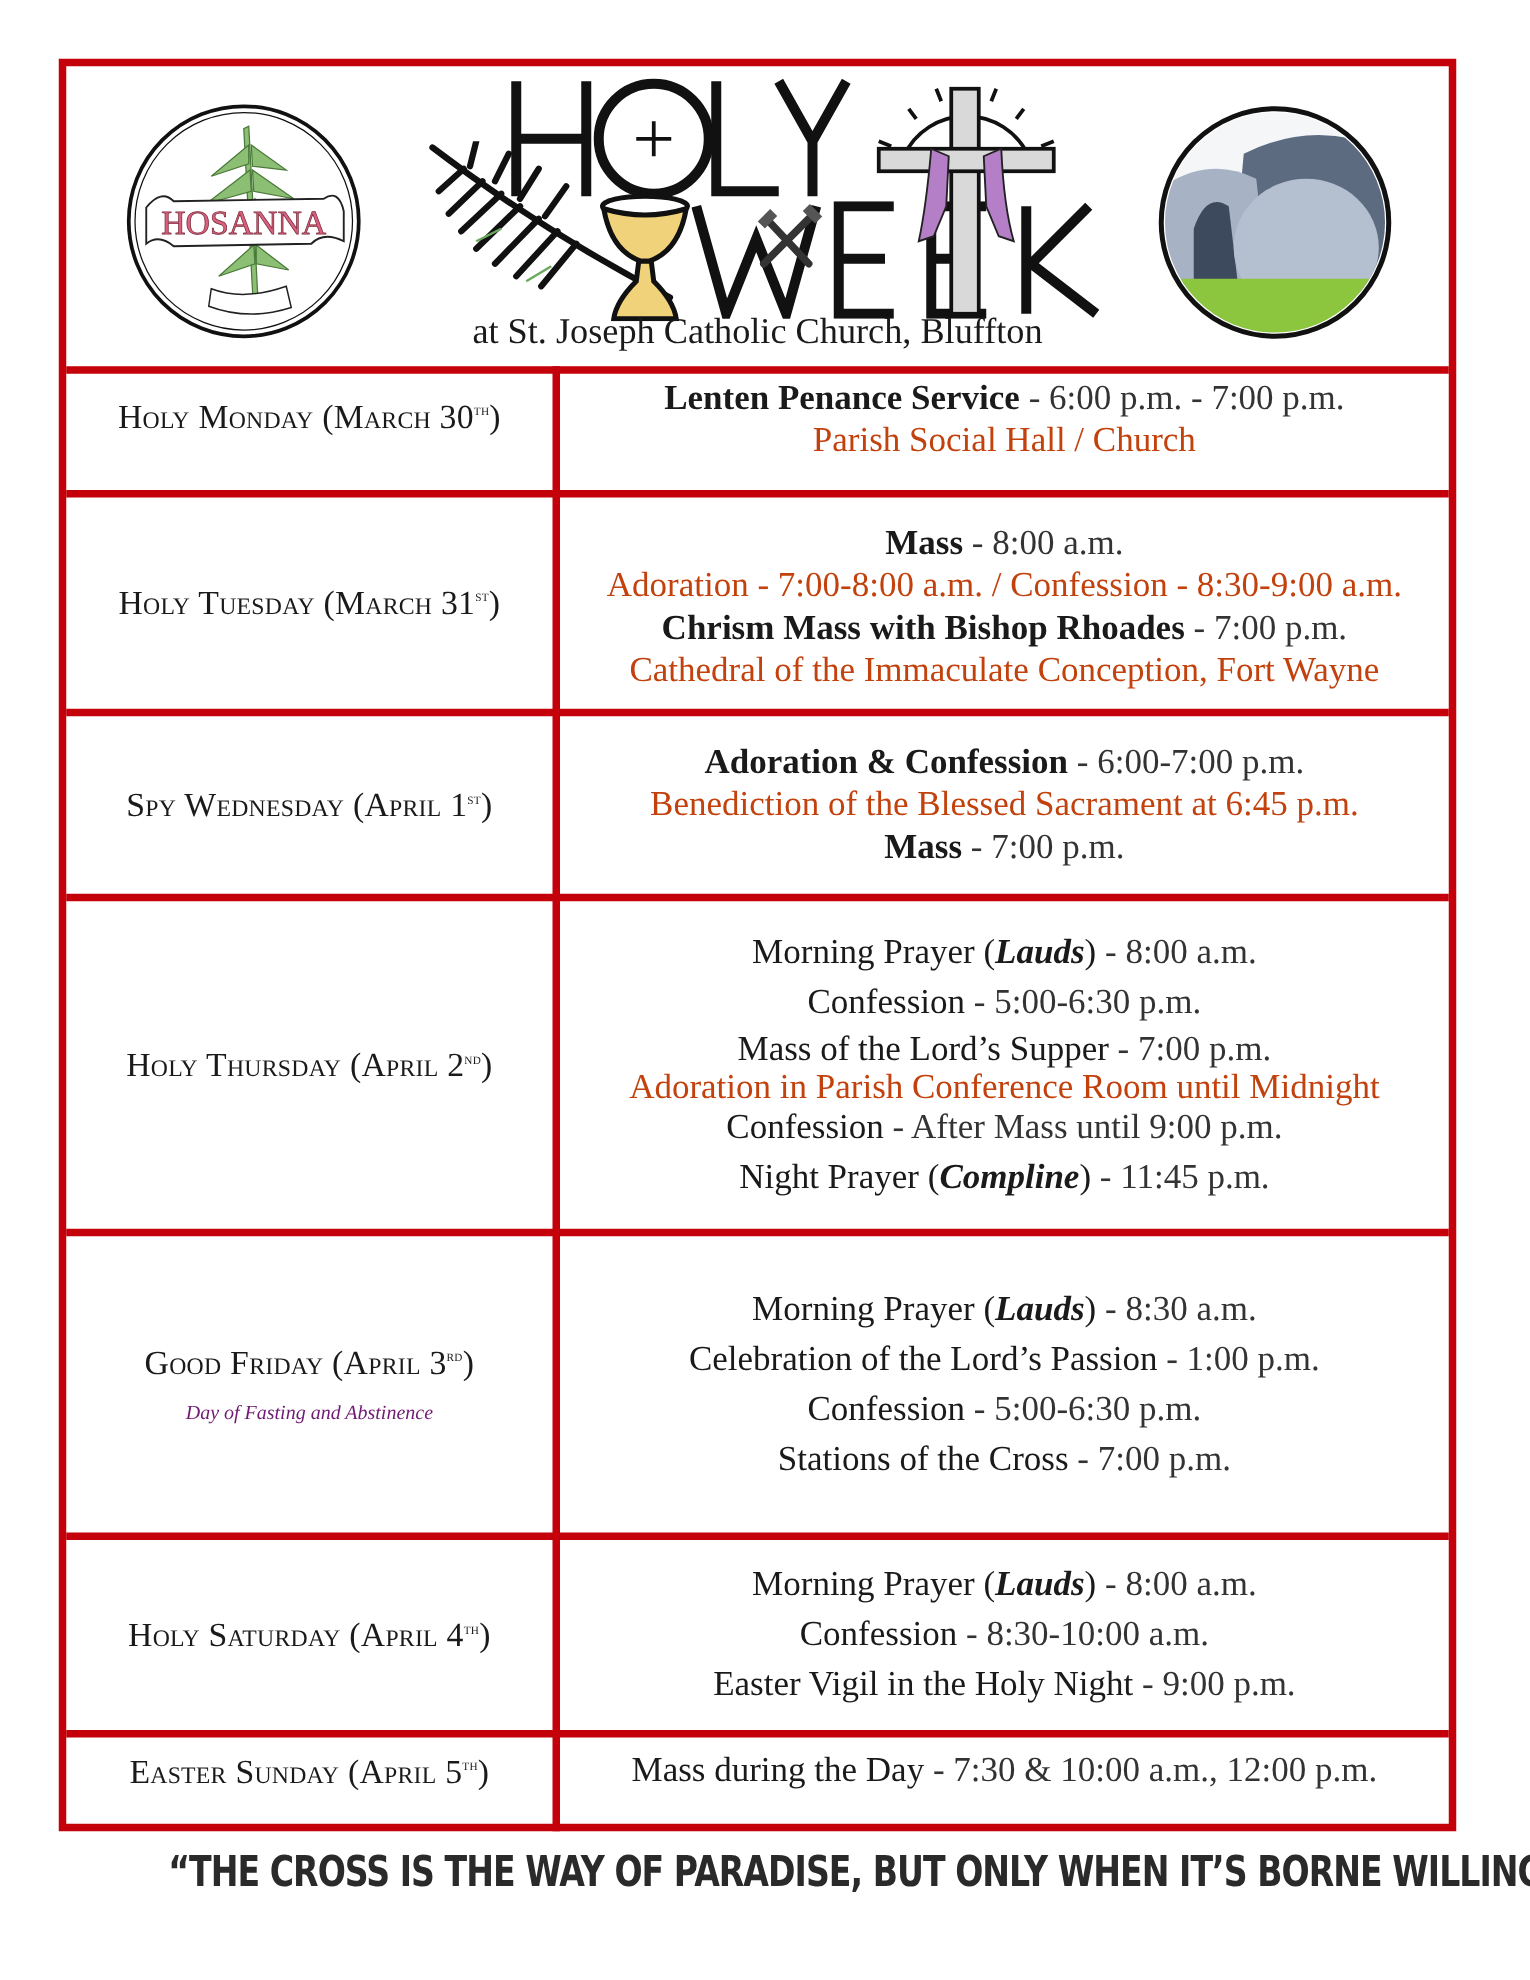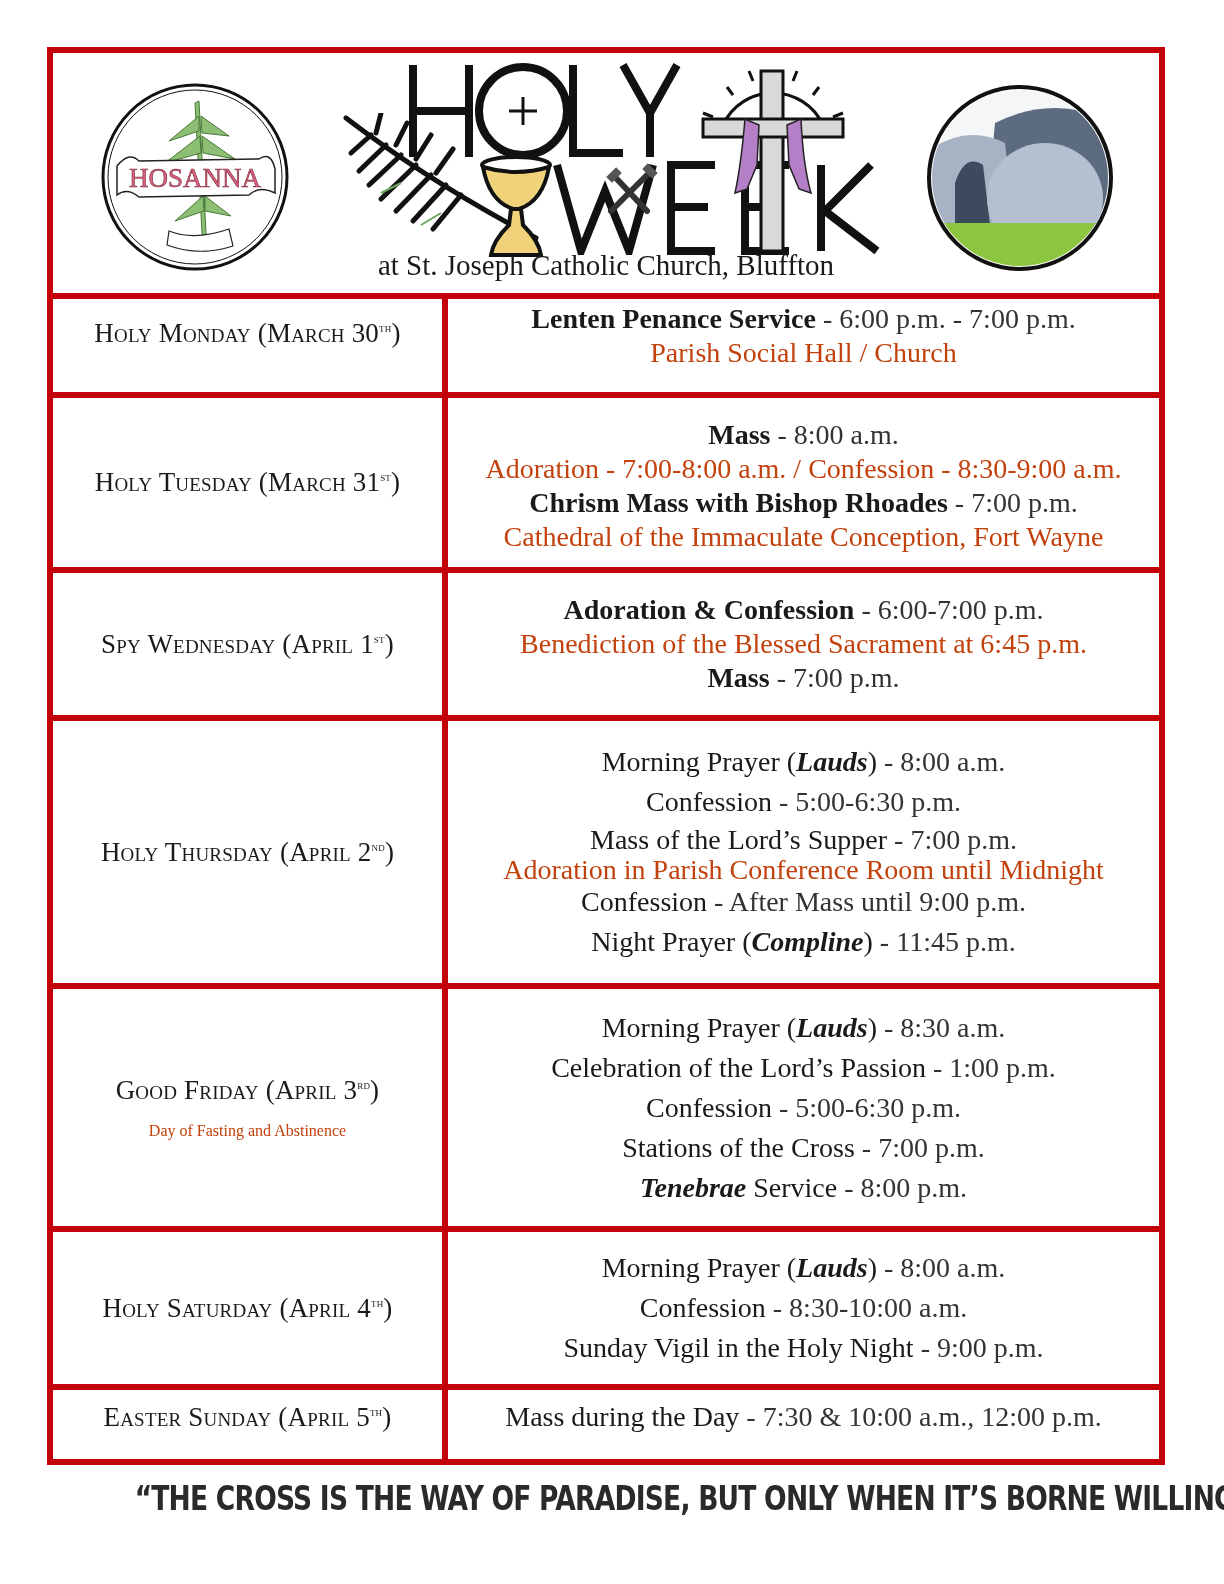--- a/index.html
+++ b/index.html
@@ -14,21 +14,21 @@
   .vline { position: absolute; top: 240px; left: 389px; width: 6px; height: 1172px; background: #c4000b; }
 
   .row { position: absolute; left: 0; width: 1106px; }
   .day { position: absolute; left: 0; top: 0; width: 389px; height: 100%;
          display: flex; flex-direction: column; justify-content: center; align-items: center; text-align: center; }
   .sched { position: absolute; left: 395px; top: 0; width: 711px; height: 100%;
            display: flex; flex-direction: column; justify-content: center; align-items: center; text-align: center; }
 
   .dayname { font-size: 27px; font-variant: small-caps; letter-spacing: 0.2px; white-space: nowrap; }
   .dayname sup { font-size: 13px; }
-  .daynote { font-size: 16px; color: #c2410c; margin-top: 16px; }
+  .daynote { font-size: 16px; font-style: italic; color: #701a75; margin-top: 16px; }
 
   .line { font-size: 28px; line-height: 40px; white-space: nowrap; }
   .line .ev { font-weight: bold; margin-top: 32px; }
   .line .ev i { font-weight: bold; }
   .line .time { font-weight: normal; color: #333; }
   .sub { font-size: 28px; line-height: 28px; color: #c2410c; white-space: nowrap; }
   .line.plain .ev { font-weight: normal; }
 
   .quote { position: absolute; left: 0; top: 1478px; width: 1224px; text-align: center;
            font-family: "DejaVu Sans", sans-serif; font-size: 34px; letter-spacing: -1px;
@@ -215,33 +215,32 @@
   <div class="row" style="top:936px;height:237px;">
     <div class="day">
       <div class="dayname"><span>Good Friday</span> <span>(April 3</span><sup>rd</sup><span>)</span></div>
       <div class="daynote">Day of  Fasting and Abstinence</div>
     </div>
     <div class="sched">
       <div class="line plain"><span class="ev"><span>Morning Prayer (</span><i>Lauds</i><span>)</span></span><span class="time"> - 8:30 a.m.</span></div>
       <div class="line plain"><span class="ev">Celebration of  the Lord’s Passion</span><span class="time"> - 1:00 p.m.</span></div>
       <div class="line plain"><span class="ev">Confession</span><span class="time"> - 5:00-6:30 p.m.</span></div>
       <div class="line plain"><span class="ev">Stations of  the Cross</span><span class="time"> - 7:00 p.m.</span></div>
-      <div class="line plain"><span class="ev"><span></span><i>Tenebrae</i><span> Service</span></span><span class="time"> - 8:00 p.m.</span></div>
     </div>
   </div>
   <div class="hline" style="top:1173px;"></div>
 
   <div class="row" style="top:1179px;height:152px;">
     <div class="day">
       <div class="dayname"><span>Holy Saturday</span> <span>(April 4</span><sup>th</sup><span>)</span></div>
     </div>
     <div class="sched">
       <div class="line plain"><span class="ev"><span>Morning Prayer (</span><i>Lauds</i><span>)</span></span><span class="time"> - 8:00 a.m.</span></div>
       <div class="line plain"><span class="ev">Confession</span><span class="time"> - 8:30-10:00 a.m.</span></div>
-      <div class="line plain"><span class="ev">Sunday Vigil in the Holy Night</span><span class="time"> - 9:00 p.m.</span></div>
+      <div class="line plain"><span class="ev">Easter Vigil in the Holy Night</span><span class="time"> - 9:00 p.m.</span></div>
     </div>
   </div>
   <div class="hline" style="top:1331px;"></div>
 
   <div class="row" style="top:1337px;height:54px;font-family:Liberation Serif, serif;">
     <div class="day">
       <div class="dayname"><span>Easter Sunday</span> <span>(April 5</span><sup>th</sup><span>)</span></div>
     </div>
     <div class="sched">
       <div class="line plain"><span class="ev">Mass during the Day</span><span class="time"> - 7:30 &amp; 10:00 a.m., 12:00 p.m.</span></div>

